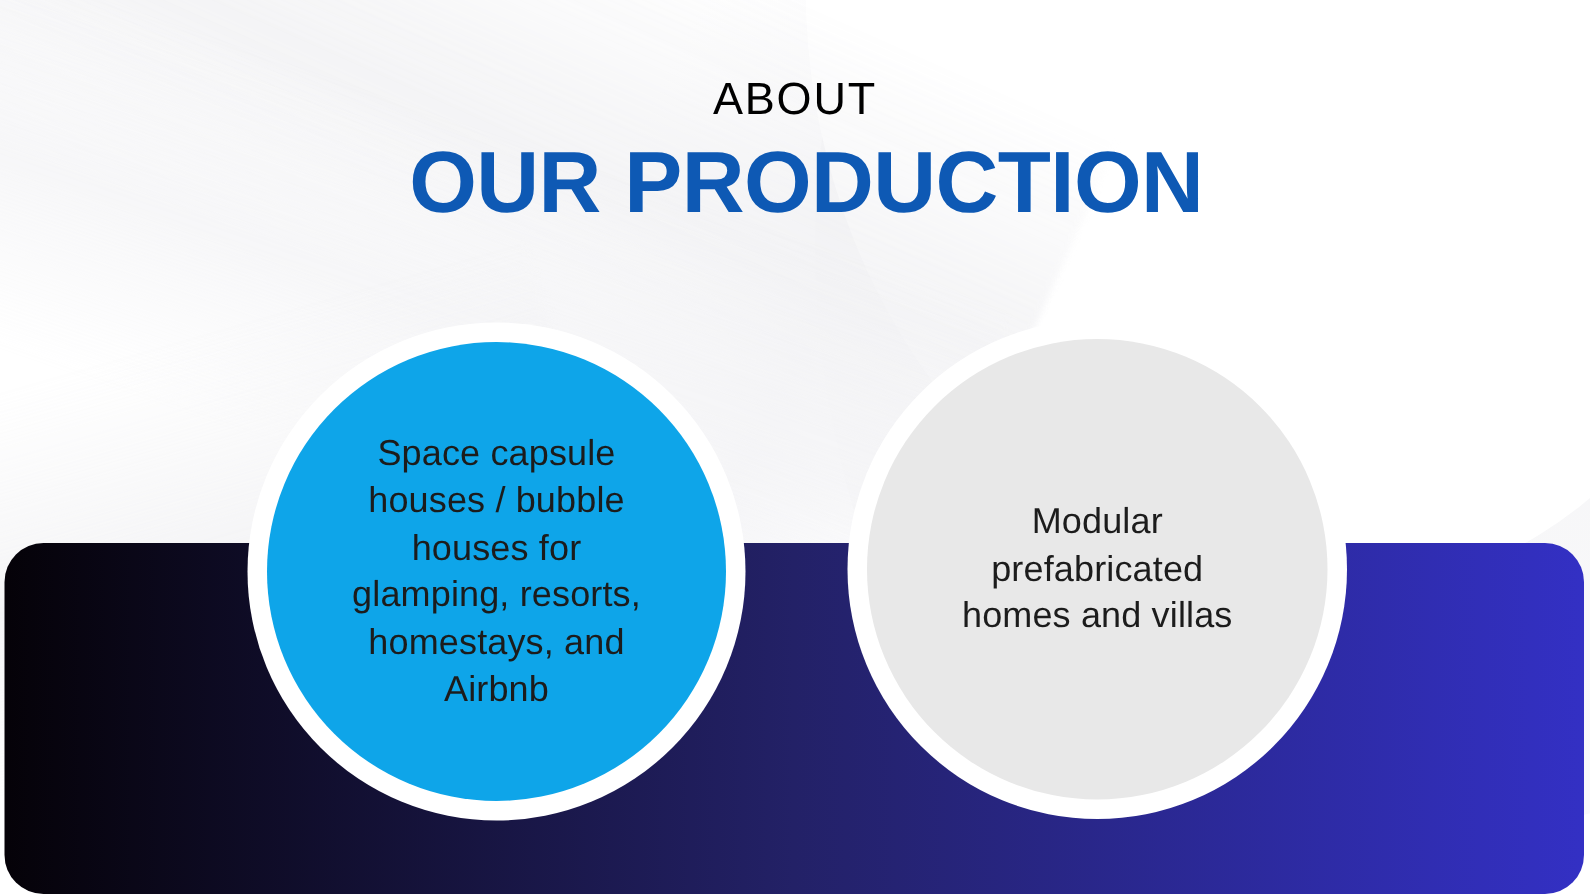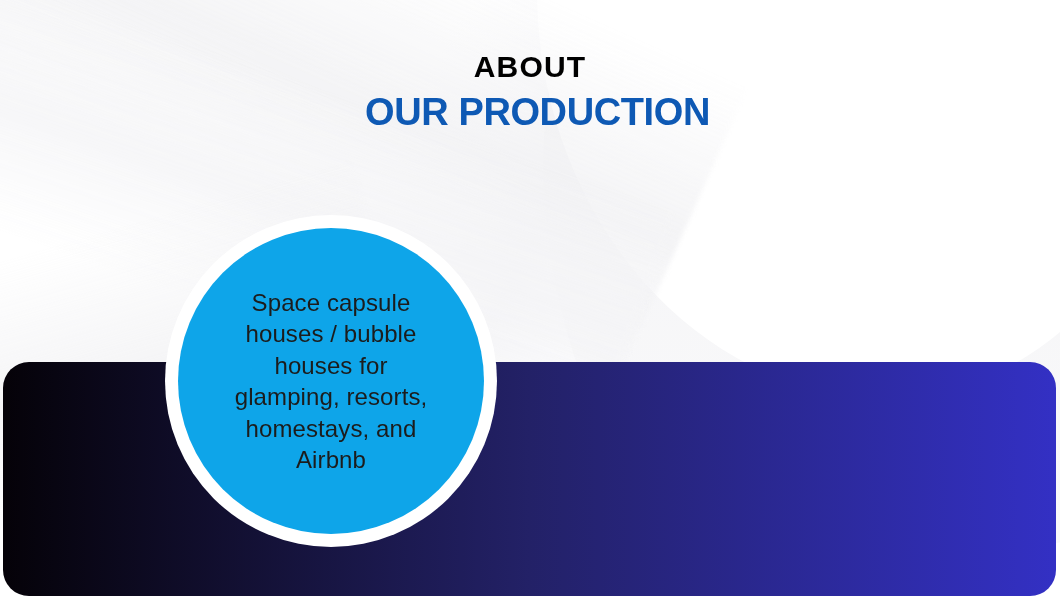--- a/index.html
+++ b/index.html
@@ -95,29 +95,29 @@
   
   .heading-block {
     position: absolute;
     left: 0;
     top: 52px;
     width: 1060px;
     text-align: center;
   }
   .kicker {
     font-size: 30px;
-    font-weight: 700;
+    font-weight: 400;
     letter-spacing: 1.2px;
     color: #000000;
     line-height: 1;
     margin: 0;
     font-stretch: condensed;
   }
   .headline {
-    font-size: 38px;
+    font-size: 58px;
     font-weight: 700;
     letter-spacing: -0.4px;
     line-height: 1;
     margin: 11px 0 0 15px;
   }
 
   
   .band {
     position: absolute;
     left: 3px;
@@ -186,14 +186,19 @@
 
   <div class="bubble" id="bubble-left" style="background: #0ea5e9; box-shadow: rgb(255, 255, 255) 0px 0px 0px 13px;">
     <div class="bubble-text" style="color: rgb(28, 28, 28);">Space capsule
 houses / bubble
 houses for
 glamping, resorts,
 homestays, and
 Airbnb</div>
   </div>
 
+  <div class="bubble" id="bubble-right" style="background: rgb(232, 232, 232); box-shadow: rgb(255, 255, 255) 0px 0px 0px 13px;">
+    <div class="bubble-text" style="color: rgb(28, 28, 28);">Modular
+prefabricated
+homes and villas</div>
+  </div>
 
 </div>
 
 </body></html>

